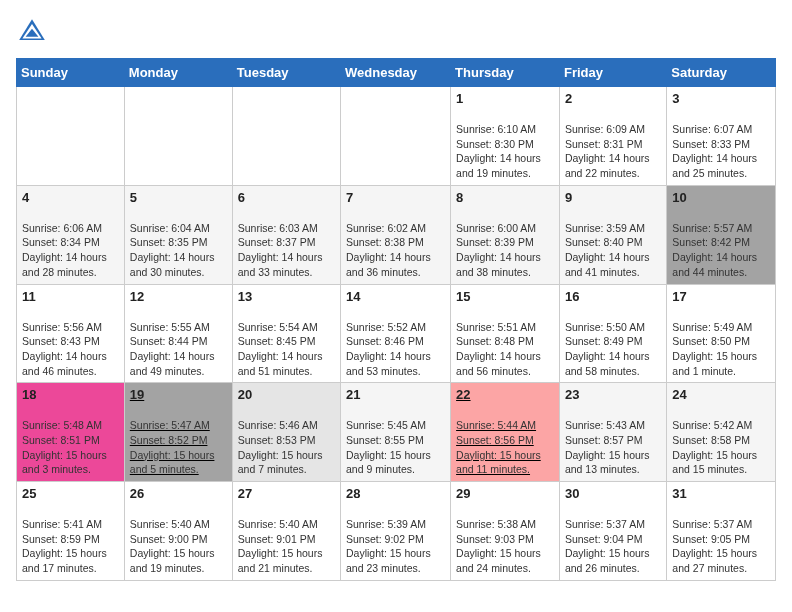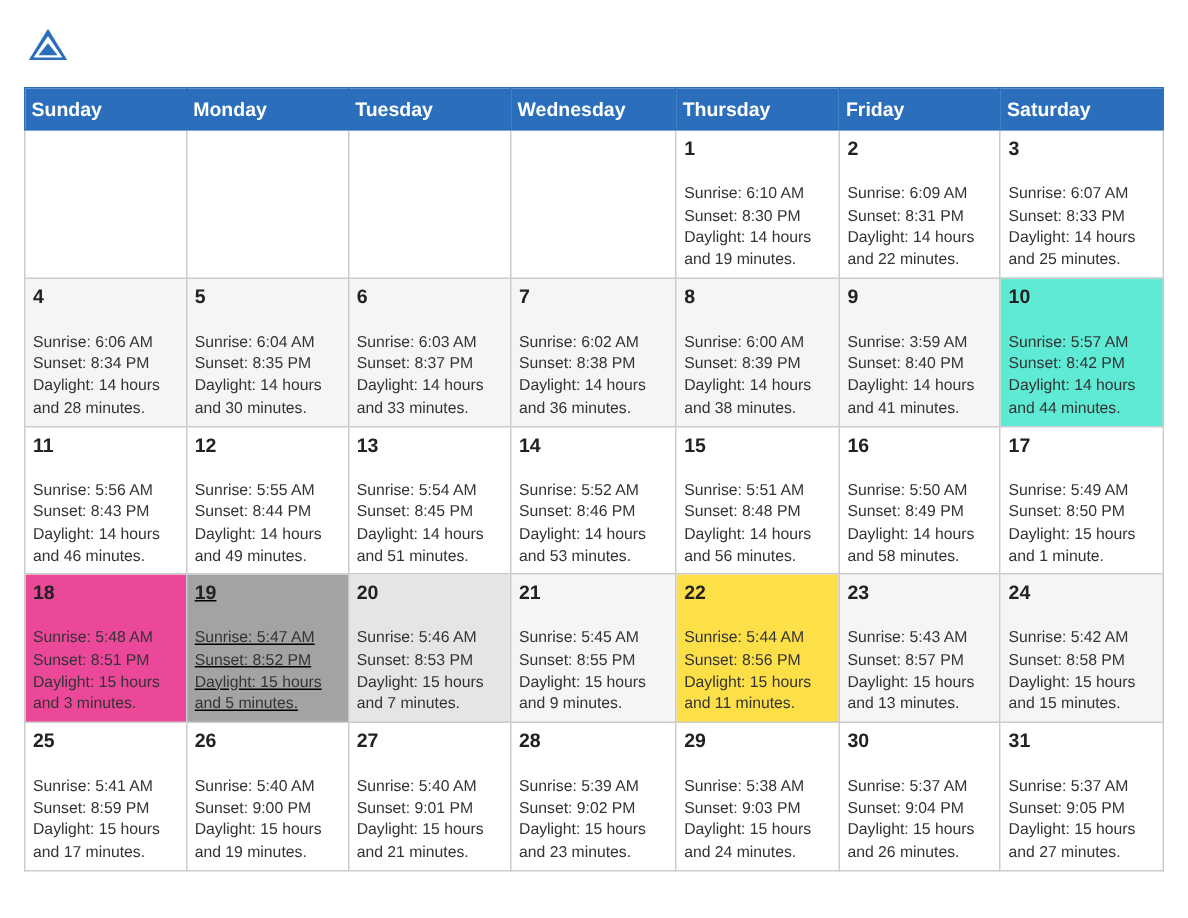--- a/index.html
+++ b/index.html
@@ -182,21 +182,21 @@
           <div class="day-info" style="white-space: pre-line;">Sunrise: 6:00 AM
 Sunset: 8:39 PM
 Daylight: 14 hours and 38 minutes.</div>
         </td>
         <td style="background: rgb(245, 245, 245);">
           <span class="day-number">9</span>
           <div class="day-info" style="white-space: pre-line;">Sunrise: 3:59 AM
 Sunset: 8:40 PM
 Daylight: 14 hours and 41 minutes.</div>
         </td>
-        <td style="background: #5eead4;">
+        <td style="background: #a3a3a3;">
           <span class="day-number">10</span>
           <div class="day-info" style="white-space: pre-line;">Sunrise: 5:57 AM
 Sunset: 8:42 PM
 Daylight: 14 hours and 44 minutes.</div>
         </td>
       </tr>
       <tr>
         <td>
           <span class="day-number">11</span>
           <div class="day-info" style="white-space: pre-line;">Sunrise: 5:56 AM
@@ -258,21 +258,21 @@
           <div class="day-info" style="white-space: pre-line;">Sunrise: 5:46 AM
 Sunset: 8:53 PM
 Daylight: 15 hours and 7 minutes.</div>
         </td>
         <td style="background: rgb(245, 245, 245);">
           <span class="day-number">21</span>
           <div class="day-info" style="white-space: pre-line;">Sunrise: 5:45 AM
 Sunset: 8:55 PM
 Daylight: 15 hours and 9 minutes.</div>
         </td>
-        <td style="background: #fde047;">
+        <td style="background: #fca5a5; text-decoration: underline;">
           <span class="day-number">22</span>
           <div class="day-info" style="white-space: pre-line;">Sunrise: 5:44 AM
 Sunset: 8:56 PM
 Daylight: 15 hours and 11 minutes.</div>
         </td>
         <td style="background: rgb(245, 245, 245);">
           <span class="day-number">23</span>
           <div class="day-info" style="white-space: pre-line;">Sunrise: 5:43 AM
 Sunset: 8:57 PM
 Daylight: 15 hours and 13 minutes.</div>

